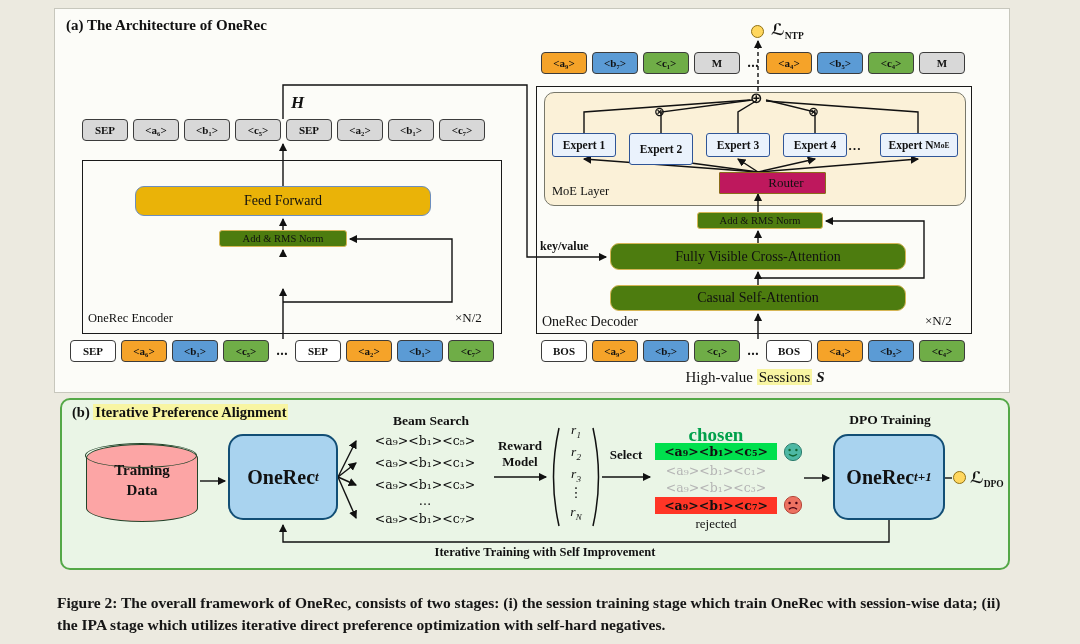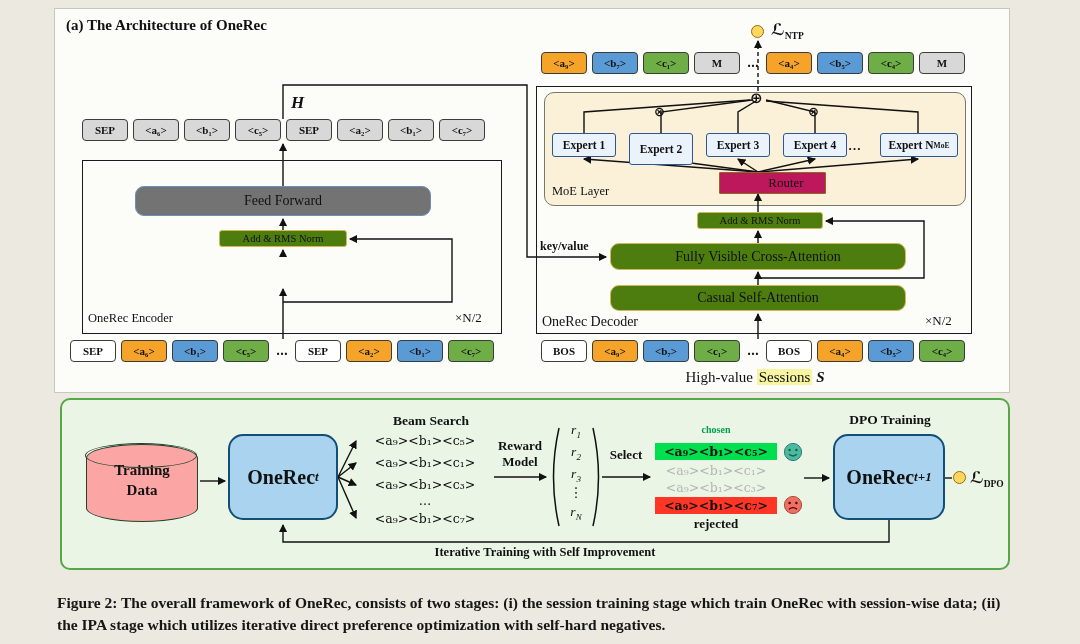--- a/index.html
+++ b/index.html
@@ -7,21 +7,21 @@
         font-family:"Liberation Serif",serif;color:#111;overflow:hidden;}
   .abs{position:absolute;}
   
   .panelA{left:54px;top:8px;width:954px;height:383px;background:#FCFCF8;border:1px solid #C7C7BD;}
   .panelB{left:60px;top:398px;width:946px;height:168px;background:#EAF5E6;border:2px solid #54A847;border-radius:10px;}
   .moe{left:544px;top:92px;width:420px;height:112px;background:#FBF1D8;border:1.2px solid #77776A;border-radius:10px;}
   .encbox{left:82px;top:160px;width:418px;height:172px;border:1.5px solid #1a1a1a;}
   .decbox{left:536px;top:86px;width:434px;height:246px;border:1.5px solid #1a1a1a;}
   
   .block{display:flex;align-items:center;justify-content:center;font-size:14px;box-sizing:border-box;}
-  .b-blue{background:#737373;border:1.3px solid #6C8EBF;border-radius:9px;}
+  .b-blue{background:#eab308;border:1.3px solid #6C8EBF;border-radius:9px;}
   .b-cream{background:#4d7c0f;border:1.3px solid #D6B656;border-radius:9px;}
   .b-small{font-size:10.5px;border-radius:3px;}
   #ff{left:135px;top:186px;width:296px;height:30px;}
   #enc-armn{left:219px;top:230px;width:128px;height:17px;}
   #enc-sa{left:135px;top:256px;width:296px;height:29px;}
   #dec-armn{left:697px;top:212px;width:126px;height:17px;}
   #dec-ca{left:610px;top:243px;width:296px;height:27px;}
   #dec-sa{left:610px;top:285px;width:296px;height:26px;}
   .expert{display:flex;align-items:center;justify-content:center;background:#EAF2FC;border:1.2px solid #2F5597;border-radius:3px;font-size:11.5px;font-weight:bold;box-sizing:border-box;}
   #e1{left:552px;top:133px;width:64px;height:24px;}
@@ -82,27 +82,27 @@
   #onerec-t1{left:833px;top:434px;width:112px;height:86px;}
   .onerec sub{font-size:13px;font-style:italic;font-weight:bold;}
   #beam-title{left:366px;top:413px;width:130px;text-align:center;font-weight:bold;font-size:13.5px;}
   .beam-item{left:358px;width:134px;text-align:center;font-size:12.5px;font-family:"DejaVu Serif",serif;}
   #bi0{top:433px;} #bi1{top:455px;} #bi2{top:477px;} #bi3{top:493px;} #bi4{top:511px;}
   #reward{left:490px;top:438px;width:60px;text-align:center;font-weight:bold;font-size:13px;line-height:1.2;}
   #select{left:600px;top:447px;width:52px;text-align:center;font-weight:bold;font-size:13px;}
   .rew{left:562px;width:28px;text-align:center;font-size:13.5px;font-style:italic;}
   .rew sub{font-size:9px;}
   #r0{top:422px;} #r1{top:444px;} #r2{top:466px;} #r3{top:484px;font-style:normal;font-family:"DejaVu Sans",sans-serif;} #r4{top:504px;}
-  #chosen-label{left:655px;top:424px;width:122px;text-align:center;color:#00A14B;font-weight:bold;font-size:10px;}
+  #chosen-label{left:655px;top:424px;width:122px;text-align:center;color:#00A14B;font-weight:bold;font-size:19px;}
   .seq-box{left:655px;width:122px;height:17px;display:flex;align-items:center;justify-content:center;font-weight:bold;font-size:12.5px;font-family:"DejaVu Serif",serif;}
   #chosen-item{top:443px;background:#00E04E;}
   #rejected-item{top:497px;background:#FF3526;}
   .gray-item{left:655px;width:122px;text-align:center;color:#B5B5B5;font-size:12.5px;font-family:"DejaVu Serif",serif;}
   #gi0{top:463px;} #gi1{top:480px;}
-  #rejected-label{left:655px;top:516px;width:122px;text-align:center;font-weight:bold;font-size:13px;}
+  #rejected-label{left:655px;top:516px;width:122px;text-align:center;font-weight:normal;font-size:13px;}
   #dpo-title{left:838px;top:412px;width:104px;text-align:center;font-weight:bold;font-size:13.5px;}
   #feedback-label{left:380px;top:545px;width:330px;text-align:center;font-weight:bold;font-size:12.5px;}
   #fig-caption{left:57px;top:592px;width:968px;font-weight:bold;font-size:15.5px;line-height:1.42;color:#161616;}
   .face{width:20px;height:20px;}
   #face-happy{left:783px;top:442px;}
   #face-sad{left:783px;top:495px;}
   svg.overlay{left:0;top:0;width:1080px;height:644px;pointer-events:none;}
 </style>
 </head>
 <body>
@@ -236,20 +236,23 @@
       <span class="token" data-type="white">BOS</span>
       <span class="token" data-type="orange">&lt;a₄&gt;</span>
       <span class="token" data-type="blue">&lt;b₅&gt;</span>
       <span class="token" data-type="green">&lt;c₄&gt;</span>
     </div>
   <div class="abs cap" id="dec-cap">
     <span>High-value </span><span class="hl">Sessions</span>
     <span class="scriptS">S</span>
   </div>
 
+  <div class="abs" id="t-b">
+    <span>(b) </span><span class="hl">Iterative Preference Alignment</span>
+  </div>
 
   <div class="abs cyl">
     <div class="cyl-text">
       <div>Training</div>
       <div>Data</div>
     </div>
   </div>
 
   <div class="abs onerec" id="onerec-t">
       <span>OneRec</span>

